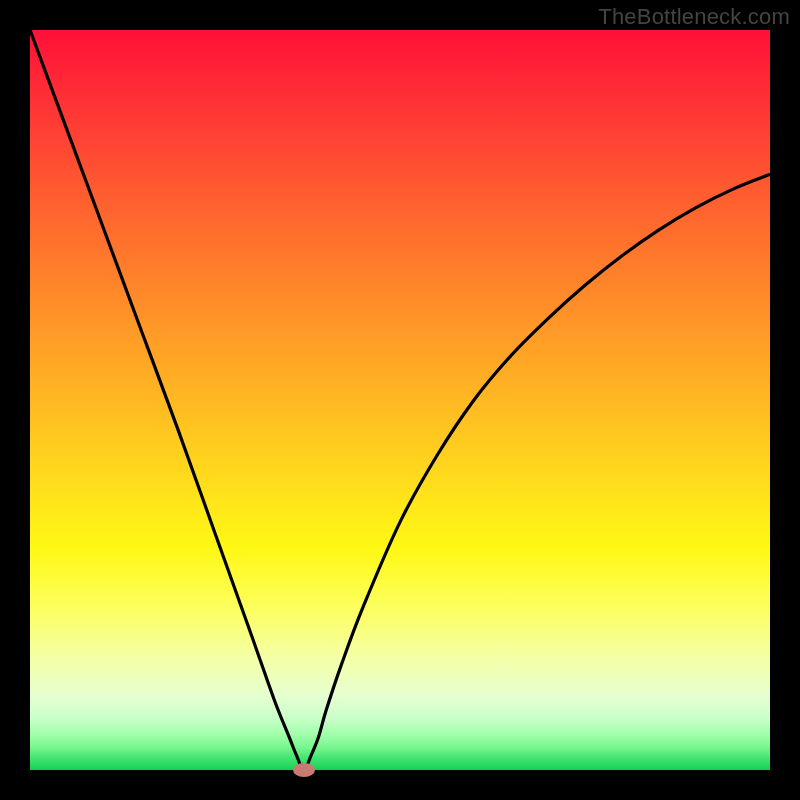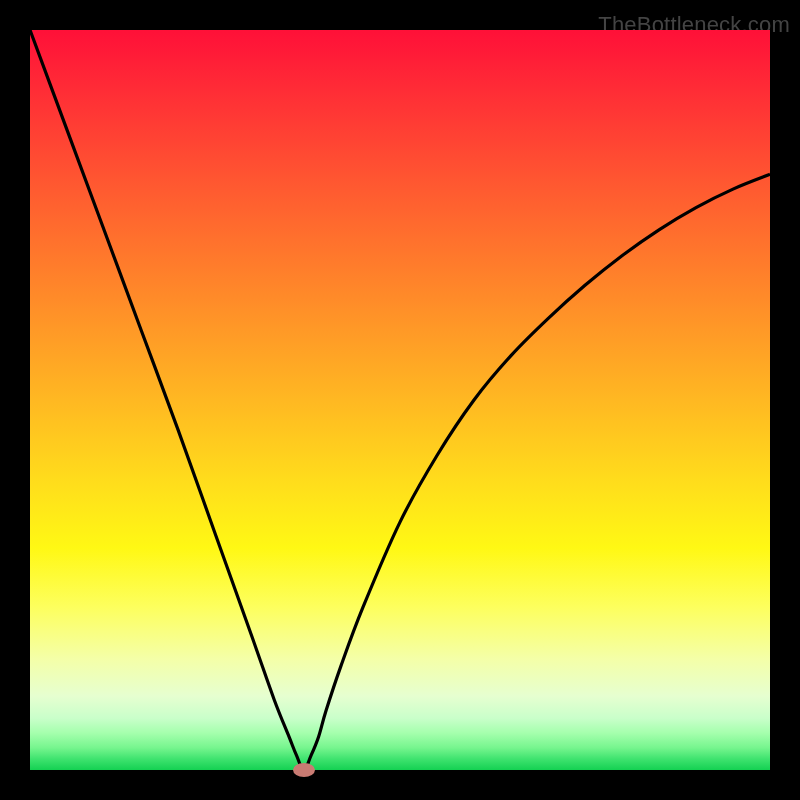--- a/index.html
+++ b/index.html
@@ -12,21 +12,21 @@
     overflow: hidden;
   }
   .wrap {
     position: relative;
     width: 800px;
     height: 800px;
     background: #000;
   }
   .attribution {
     position: absolute;
-    top: 12px;
+    top: 4px;
     right: 10px;
     color: #444;
     font-size: 22px;
     font-weight: 400;
     letter-spacing: 0.2px;
     user-select: none;
   }
   .plot-area {
     position: absolute;
     left: 30px;

